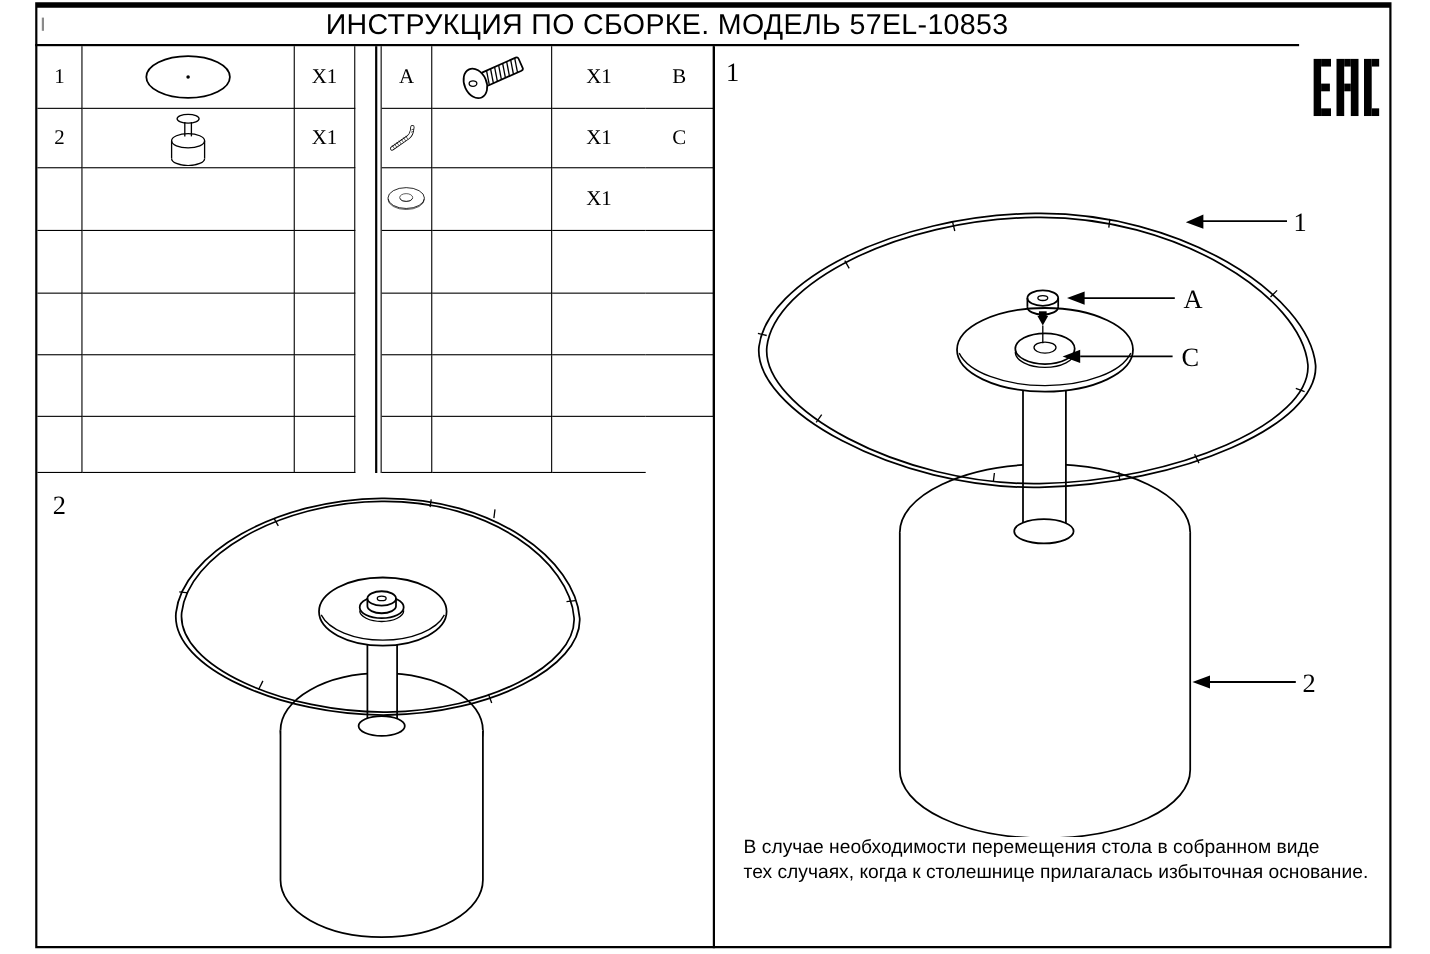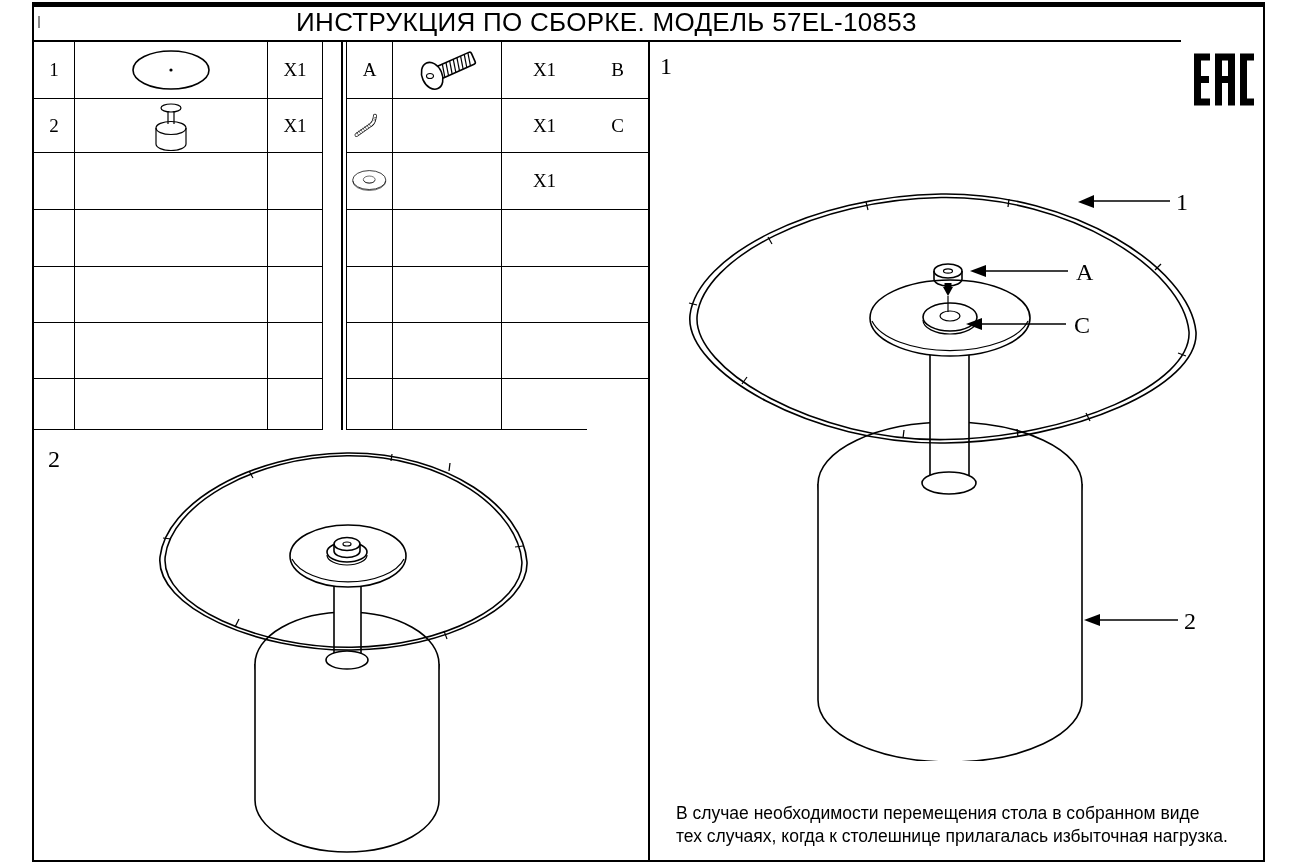--- a/index.html
+++ b/index.html
@@ -20,21 +20,21 @@
          grid-template-rows:57px 54px 57px 57px 56px 56px 51px;}
   .hw{left:346px;width:303px;border-left:1.5px solid #000;
       grid-template-columns:46px 109px 85px auto;
       grid-template-rows:57px 54px 57px 57px 56px 56px 51px;}
   .cell{box-sizing:border-box;border-right:1.5px solid #000;border-bottom:1.5px solid #000;
         display:flex;align-items:center;justify-content:center;
         font-family:"Liberation Serif",serif;font-size:19px;}
   .cell.no-r{border-right:none;}
 
   .note{position:absolute;left:676px;top:758px;width:585px;
-        font-size:17.5px;line-height:23px;margin-top:44px;}
+        font-size:17.5px;line-height:23px;}
 
   svg text{font-family:"Liberation Serif",serif;fill:#000;}
   .ln{stroke:#000;stroke-width:1.6;fill:none;}
   .lnthin{stroke:#000;stroke-width:1.2;fill:none;}
   .wfill{fill:#fff;stroke:#000;stroke-width:1.6;}
   .blk{fill:#000;stroke:none;}
   .d1{position:absolute;left:650px;top:42px;}
   .d2{position:absolute;left:33px;top:431px;}
   .eac{position:absolute;left:1194px;top:53px;}
 </style>
@@ -304,14 +304,14 @@
     <ellipse class="wfill" cx="347" cy="544" rx="13" ry="6.5"></ellipse>
     <line class="ln" x1="334" y1="544" x2="334" y2="551"></line>
     <line class="ln" x1="360" y1="544" x2="360" y2="551"></line>
     <path class="ln" d="M 334,551 A 13,6.5 0 0 0 360,551"></path>
     <ellipse class="lnthin" cx="347" cy="544" rx="4" ry="2"></ellipse>
   </g>
 </svg>
 
 <div class="note">
   <div>В случае необходимости перемещения стола в собранном виде</div>
-  <div>тех случаях, когда к столешнице прилагалась избыточная нагрузка.</div>
+  <div>тех случаях, когда к столешнице прилагалась избыточная основание.</div>
 </div>
 
 </body></html>

